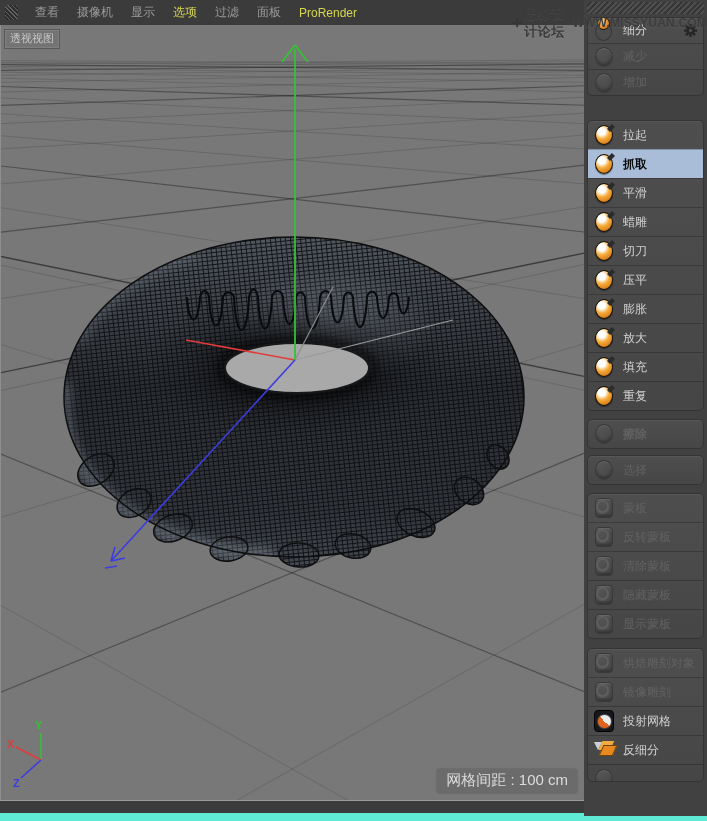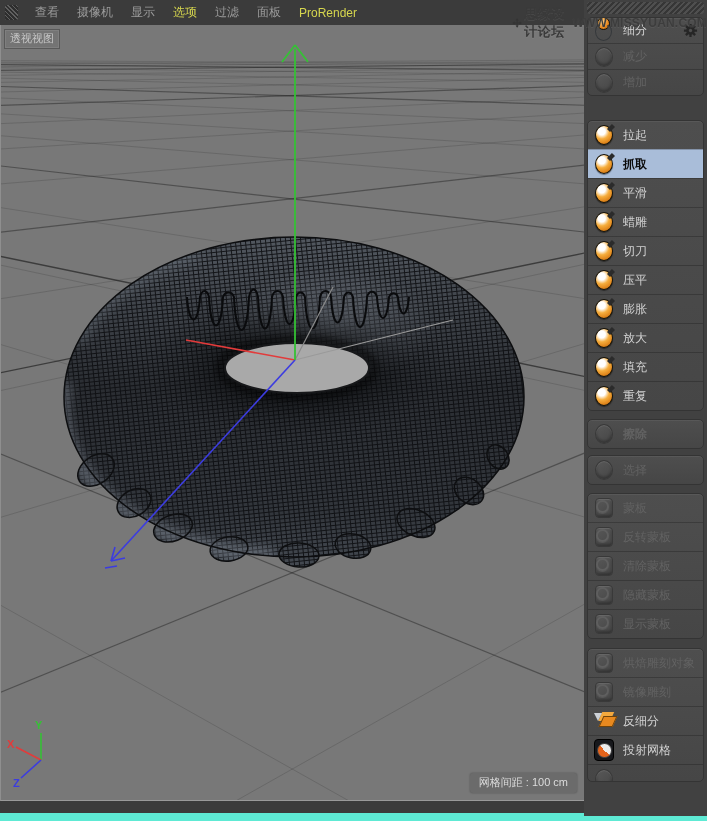--- a/index.html
+++ b/index.html
@@ -13,21 +13,21 @@
     background:repeating-linear-gradient(45deg,#606060 0 1px,#2e2e2e 1px 3px);}
   .menu-item{font-size:12px;color:#9b9b9b;padding:4px 9px;cursor:default;white-space:nowrap;}
   .menu-item.hl{color:var(--menu-yellow,#d6d64e);}
 
   
   #viewport{position:absolute;left:0;top:25px;width:584px;height:776px;background:#787878;
     border-left:1px solid #8f8f8f;border-bottom:1px solid #9a9a9a;box-sizing:border-box;overflow:hidden;}
   #scene{position:absolute;left:0;top:0;}
   #view-label{position:absolute;left:3px;top:4px;font-size:11px;color:#c6c6c6;background:#747474;
     border:1px solid #595959;border-radius:0;padding:1px 5px 2px;box-shadow:0 0 0 1px #7f7f7f inset;}
-  #grid-label{position:absolute;right:7px;bottom:7px;font-size:11px;color:#dcdcdc;background:#6b6b6b;
+  #grid-label{position:absolute;right:7px;bottom:7px;font-size:15px;color:#dcdcdc;background:#6b6b6b;
     border-radius:3px;padding:2px 9px 3px;box-shadow:0 0 2px rgba(0,0,0,.35);}
   #below-viewport{position:absolute;left:0;top:801px;width:584px;height:12px;background:#3b3b3b;}
 
   
   #watermark{position:absolute;left:512px;top:5px;z-index:40;display:flex;align-items:center;pointer-events:none;}
   #wm-text1{font-size:13px;font-weight:bold;color:#3a3a3a;letter-spacing:.5px;margin-left:2px;
     text-shadow:0 1px 0 rgba(255,255,255,.07);}
   #wm-text2{font-size:12px;font-weight:bold;color:#3d3d3d;margin-left:2px;letter-spacing:.2px;
     text-shadow:0 1px 0 rgba(255,255,255,.06);}
 
@@ -336,27 +336,27 @@
         <div class="tool-group" style="margin-bottom: 0px;">
           <div class="tool-row disabled">
             <span class="ticon ghost-s"></span>
             <span class="tlabel">烘焙雕刻对象</span>
           </div>
           <div class="tool-row disabled">
             <span class="ticon ghost-s"></span>
             <span class="tlabel">镜像雕刻</span>
           </div>
           <div class="tool-row enabled">
+            <span class="ticon project"></span>
+            <span class="tlabel">投射网格</span>
+          </div>
+          <div class="tool-row enabled">
             <span class="ticon stack"></span>
             <span class="tlabel">反细分</span>
           </div>
-          <div class="tool-row enabled">
-            <span class="ticon project"></span>
-            <span class="tlabel">投射网格</span>
-          </div>
           <div class="tool-row disabled partial">
             <span class="ticon ghost-c"></span>
             <span class="tlabel"></span>
           </div>
         </div>
       </div>
 
   </div>
 
 </div>

